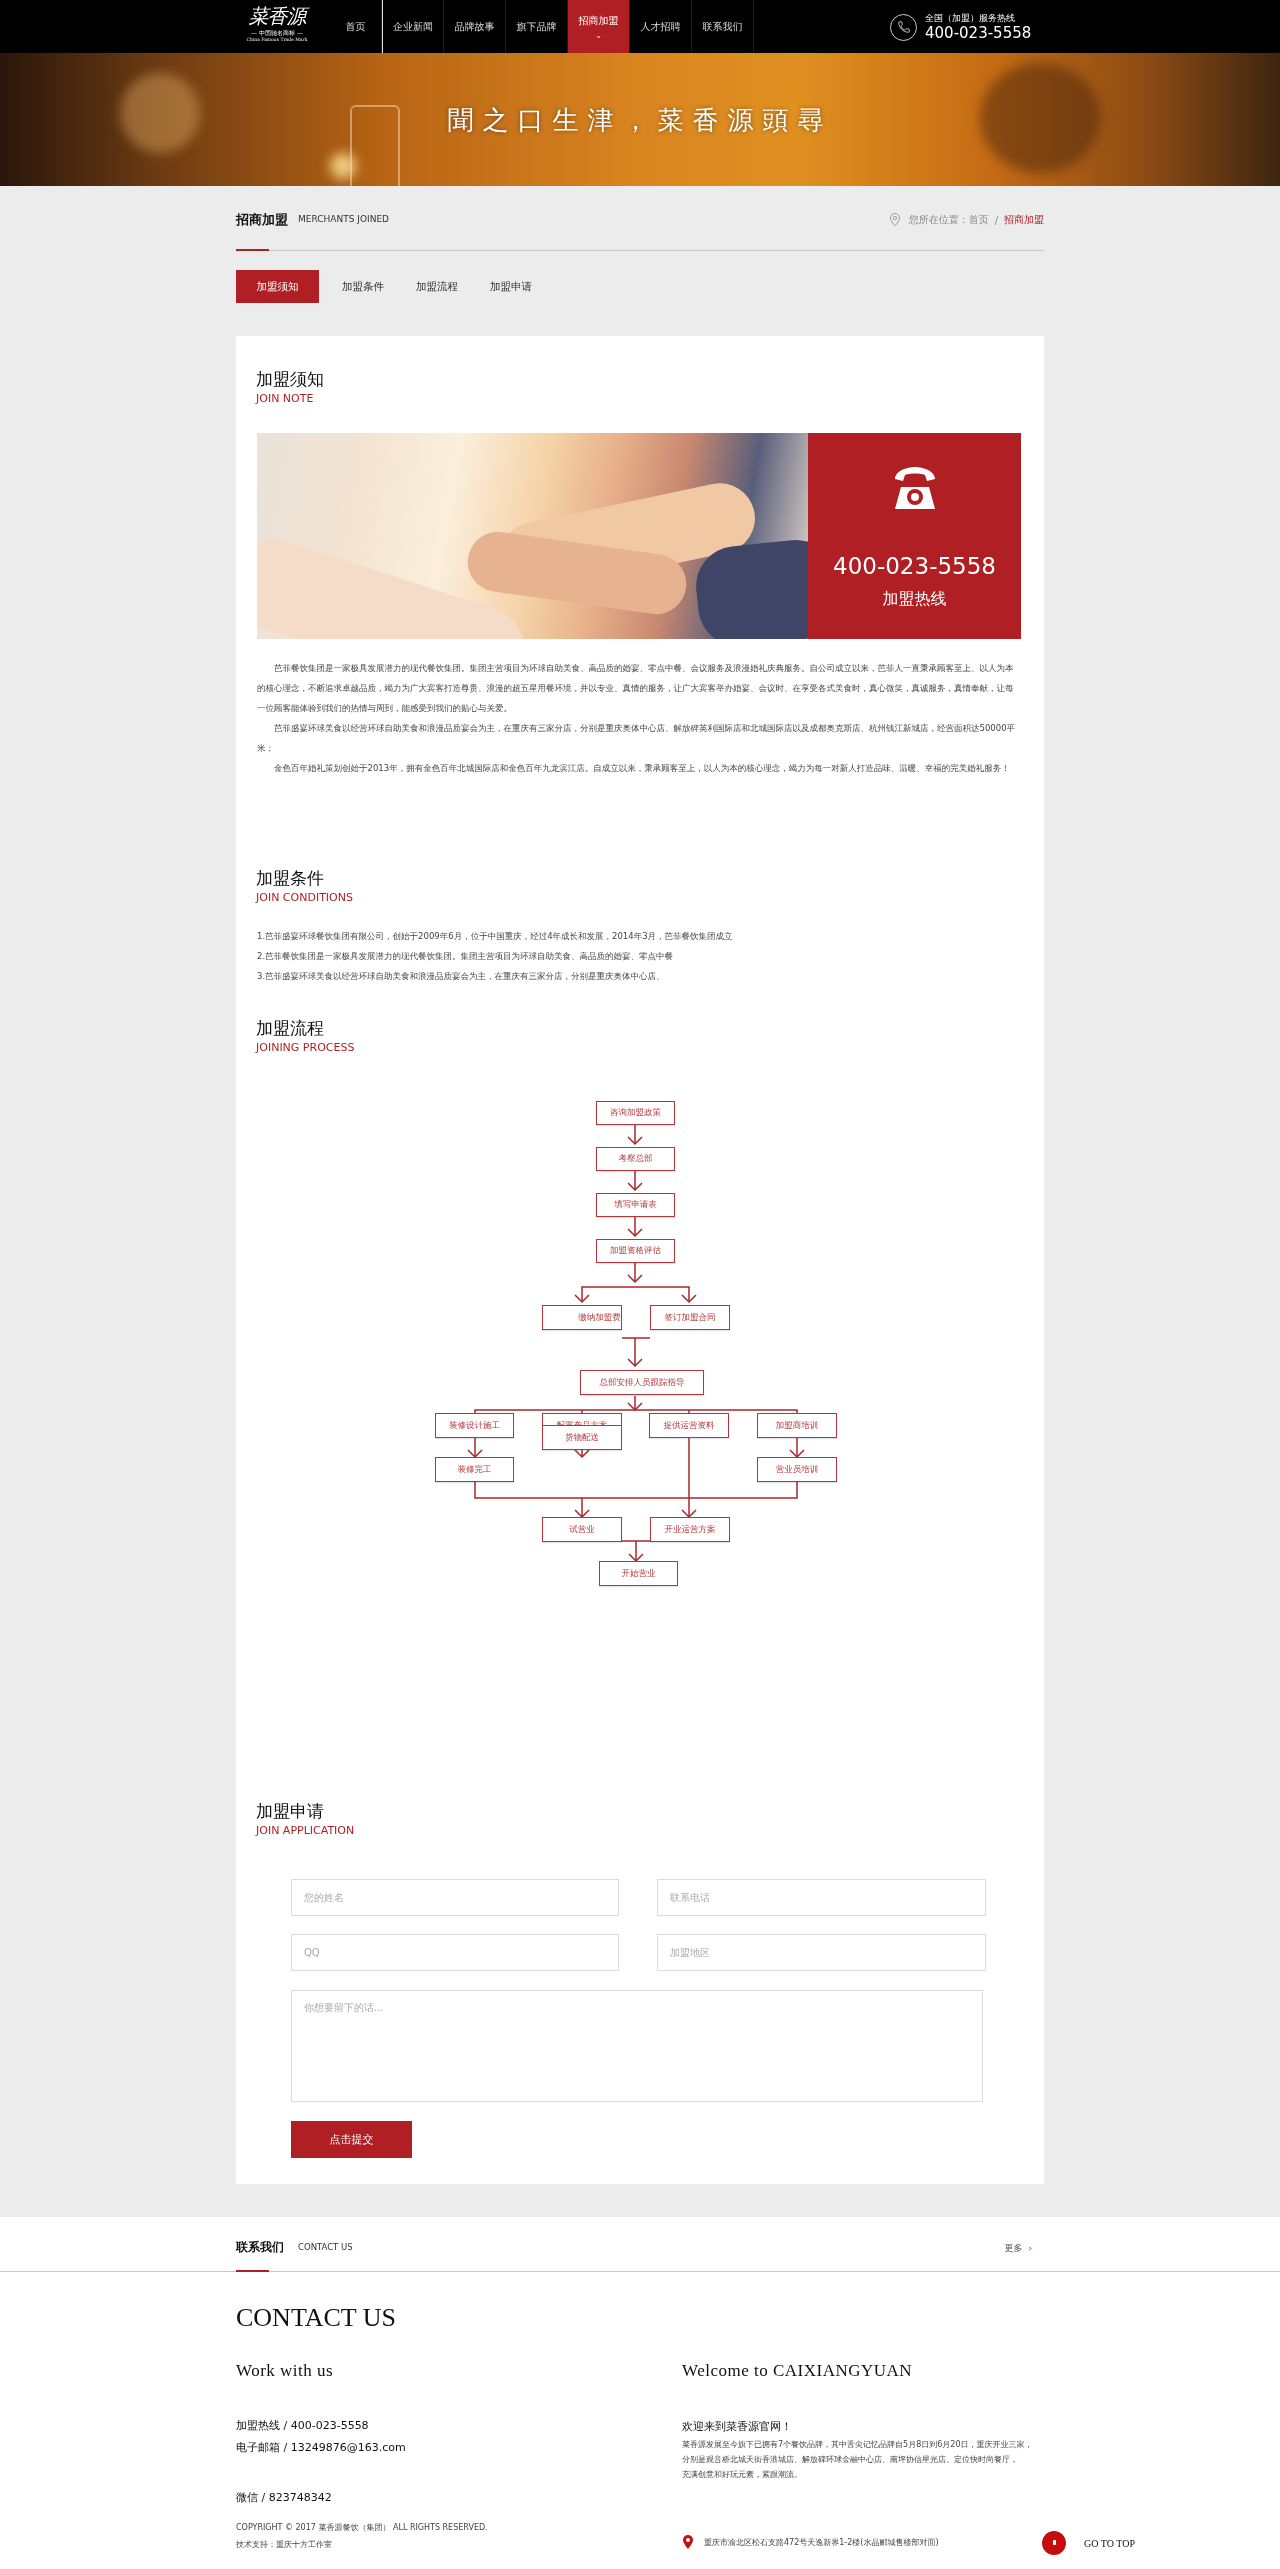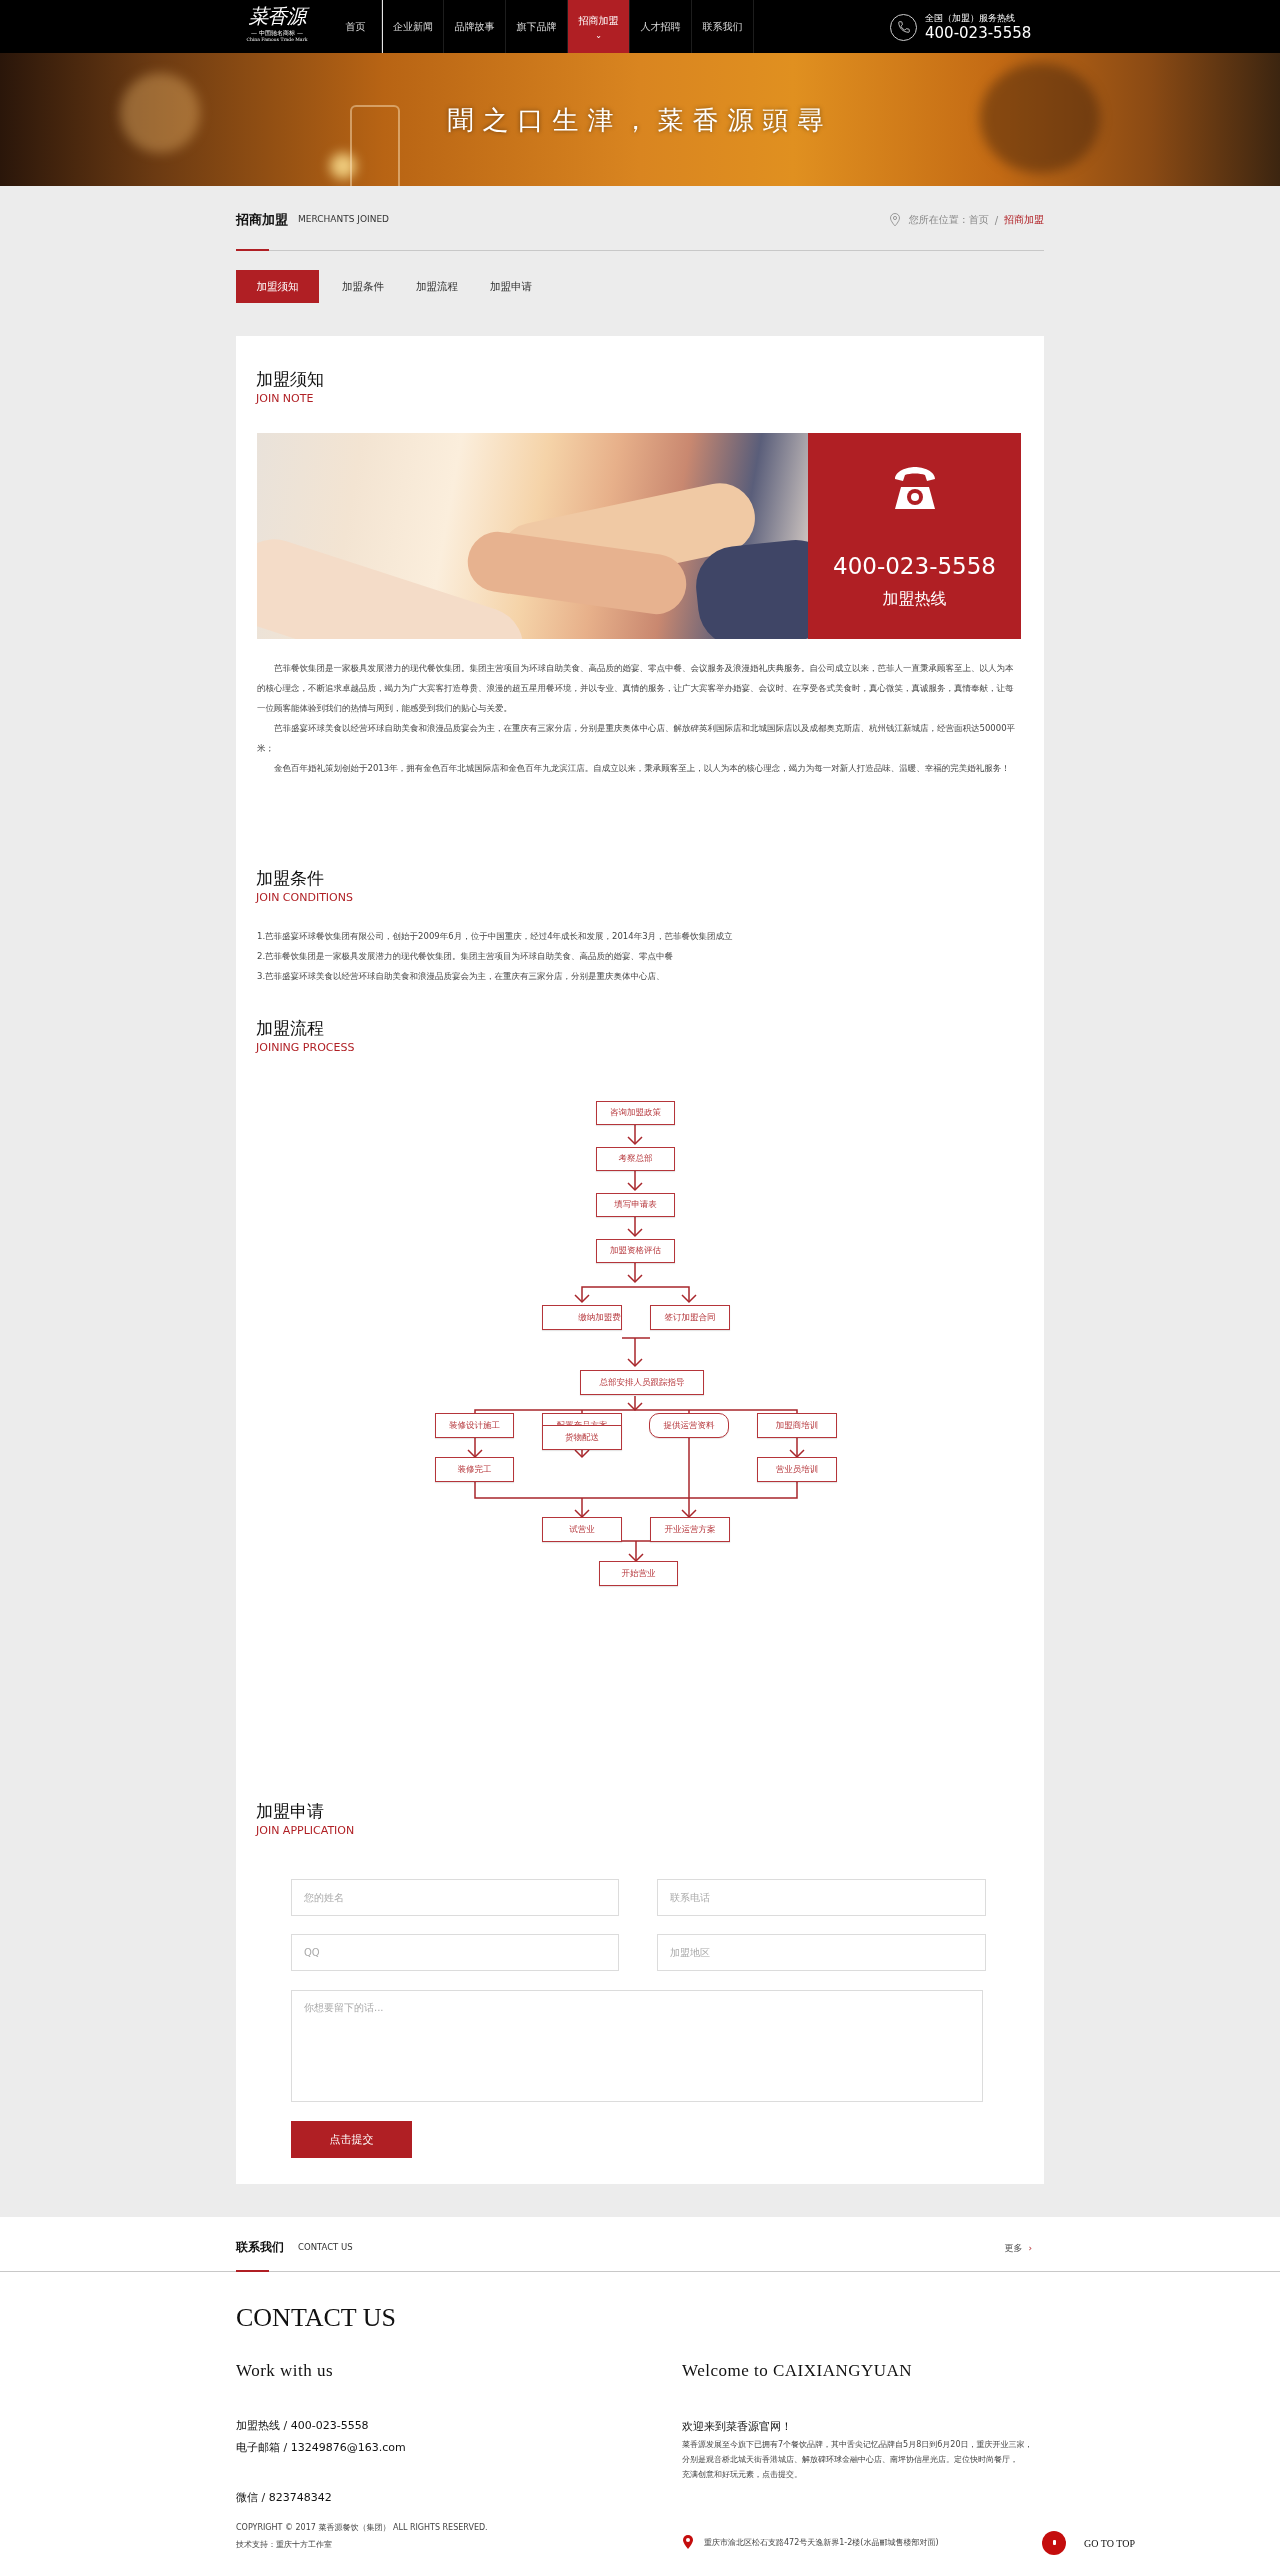--- a/index.html
+++ b/index.html
@@ -244,21 +244,21 @@
     </svg>
     <div class="fbox" style="left:360px;top:765px;width:79px;height:24px;">咨询加盟政策</div>
     <div class="fbox" style="left:360px;top:811px;width:79px;height:24px;">考察总部</div>
     <div class="fbox" style="left:360px;top:857px;width:79px;height:24px;">填写申请表</div>
     <div class="fbox" style="left:360px;top:903px;width:79px;height:24px;">加盟资格评估</div>
     <div class="fbox" style="left:306px;top:969px;width:80px;height:25px;padding-left:35px;">缴纳加盟费</div>
     <div class="fbox" style="left:414px;top:969px;width:80px;height:25px;">签订加盟合同</div>
     <div class="fbox" style="left:344px;top:1034px;width:124px;height:25px;">总部安排人员跟踪指导</div>
     <div class="fbox" style="left:199px;top:1077px;width:79px;height:25px;">装修设计施工</div>
     <div class="fbox" style="left:306px;top:1077px;width:80px;height:25px;">配置产品方案</div>
-    <div class="fbox" style="left:413px;top:1077px;width:80px;height:25px;border-radius:10px;">提供运营资料</div>
+    <div class="fbox" style="left:413px;top:1077px;width:80px;height:25px;">提供运营资料</div>
     <div class="fbox" style="left:521px;top:1077px;width:80px;height:25px;">加盟商培训</div>
     <div class="fbox" style="left:199px;top:1121px;width:79px;height:25px;">装修完工</div>
     <div class="fbox" style="left:306px;top:1089px;width:80px;height:25px;">货物配送</div>
     <div class="fbox" style="left:521px;top:1121px;width:80px;height:25px;">营业员培训</div>
     <div class="fbox" style="left:306px;top:1181px;width:80px;height:25px;">试营业</div>
     <div class="fbox" style="left:414px;top:1181px;width:80px;height:25px;">开业运营方案</div>
     <div class="fbox" style="left:363px;top:1225px;width:79px;height:25px;">开始营业</div>
   </div>
 
   <div class="sec-title" style="top:1464px;">加盟申请</div>
@@ -285,21 +285,21 @@
 </div>
 <div class="fline-item" style="top:2418px;">加盟热线 / 400-023-5558</div>
 <div class="fline-item" style="top:2440px;">电子邮箱 / 13249876@163.com</div>
 <div class="fline-item" style="top:2462px;margin-top:28px;">微信 / 823748342</div>
 <div class="copy" style="top:2522px;">COPYRIGHT © 2017 菜香源餐饮（集团） ALL RIGHTS RESERVED.</div>
 <div class="copy" style="top:2539px;">技术支持：重庆十方工作室</div>
 <div class="welcome-h">欢迎来到菜香源官网！</div>
 <div class="welcome-p">
   <div>菜香源发展至今旗下已拥有7个餐饮品牌，其中舌尖记忆品牌自5月8日到6月20日，重庆开业三家，</div>
   <div>分别是观音桥北城天街香港城店、解放碑环球金融中心店、南坪协信星光店。定位快时尚餐厅，</div>
-  <div>充满创意和好玩元素，点击提交。</div>
+  <div>充满创意和好玩元素，紧跟潮流。</div>
 </div>
 <div class="addr">
   <svg class="pin" viewBox="0 0 12 14">
       <path d="M6 14 C6 14 1 8 1 5 A5 5 0 0 1 11 5 C11 8 6 14 6 14Z" fill="#c40d0d"></path>
       <circle cx="6" cy="5" r="2" fill="#fff"></circle>
     </svg>
   <span>重庆市渝北区松石支路472号天逸新界1-2楼(水晶郦城售楼部对面)</span>
 </div>
 <div class="gotop">
   <div class="dot"></div>

